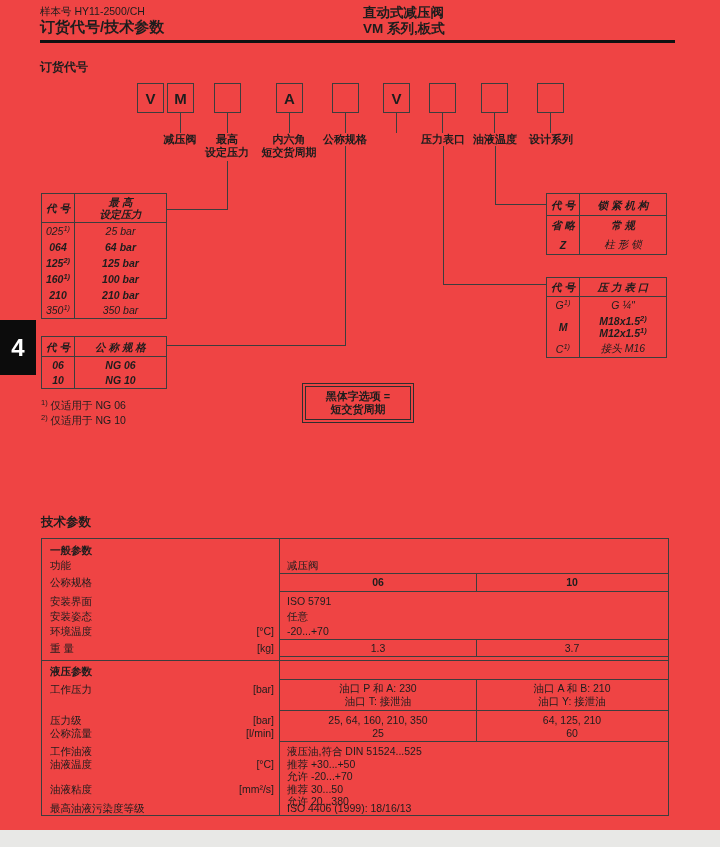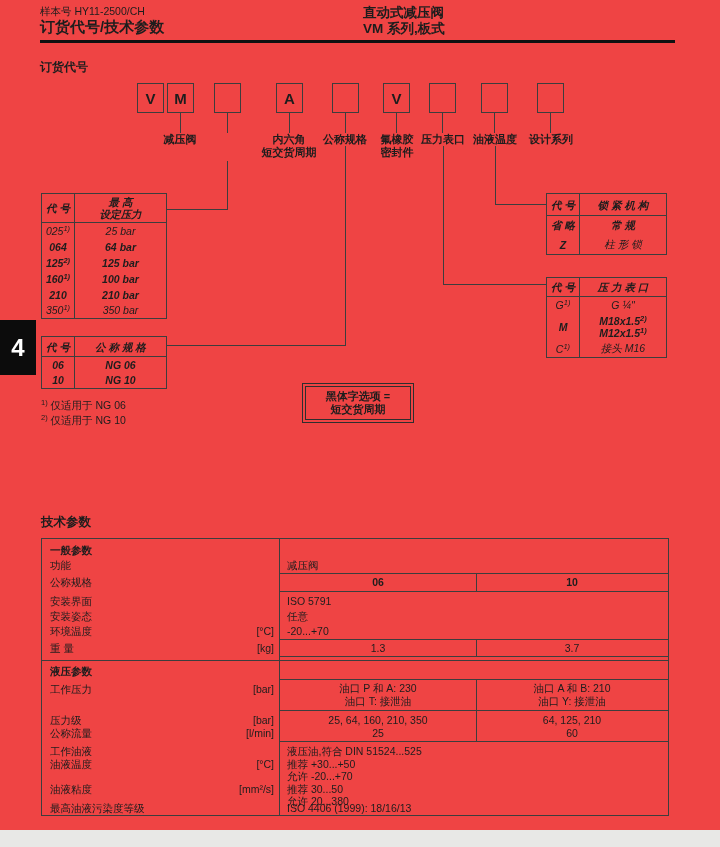--- a/index.html
+++ b/index.html
@@ -85,31 +85,31 @@
   <div class="ln" style="left:345px;top:113px;width:1px;height:20px;"></div>
   <div class="ln" style="left:396px;top:113px;width:1px;height:20px;"></div>
   <div class="ln" style="left:442px;top:113px;width:1px;height:20px;"></div>
   <div class="ln" style="left:494px;top:113px;width:1px;height:20px;"></div>
   <div class="ln" style="left:550px;top:113px;width:1px;height:20px;"></div>
 
   <div class="lbl" style="left:120px;">
       <div>减压阀</div>
       <div></div>
     </div>
+  <div class="lbl" style="left:167px;">
+      <div>最高</div>
+      <div>设定压力</div>
+    </div>
   <div class="lbl" style="left:229px;">
       <div>内六角</div>
       <div>短交货周期</div>
     </div>
   <div class="lbl" style="left:285px;">
       <div>公称规格</div>
       <div></div>
-    </div>
-  <div class="lbl" style="left:337px;">
-      <div>氟橡胶</div>
-      <div>密封件</div>
     </div>
   <div class="lbl" style="left:383px;">
       <div>压力表口</div>
       <div></div>
     </div>
   <div class="lbl" style="left:435px;">
       <div>油液温度</div>
       <div></div>
     </div>
   <div class="lbl" style="left:491px;">

